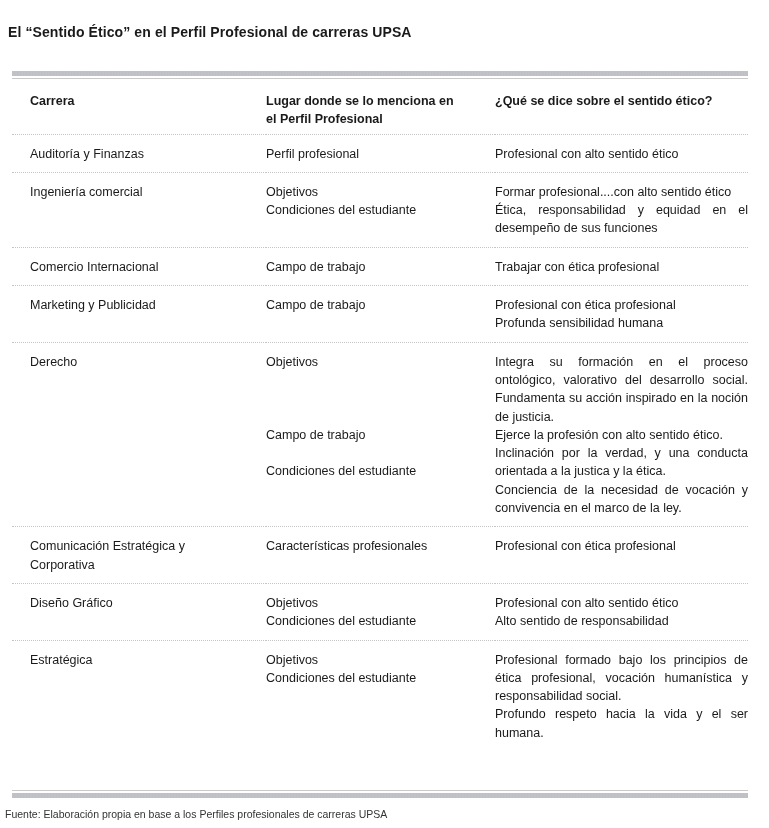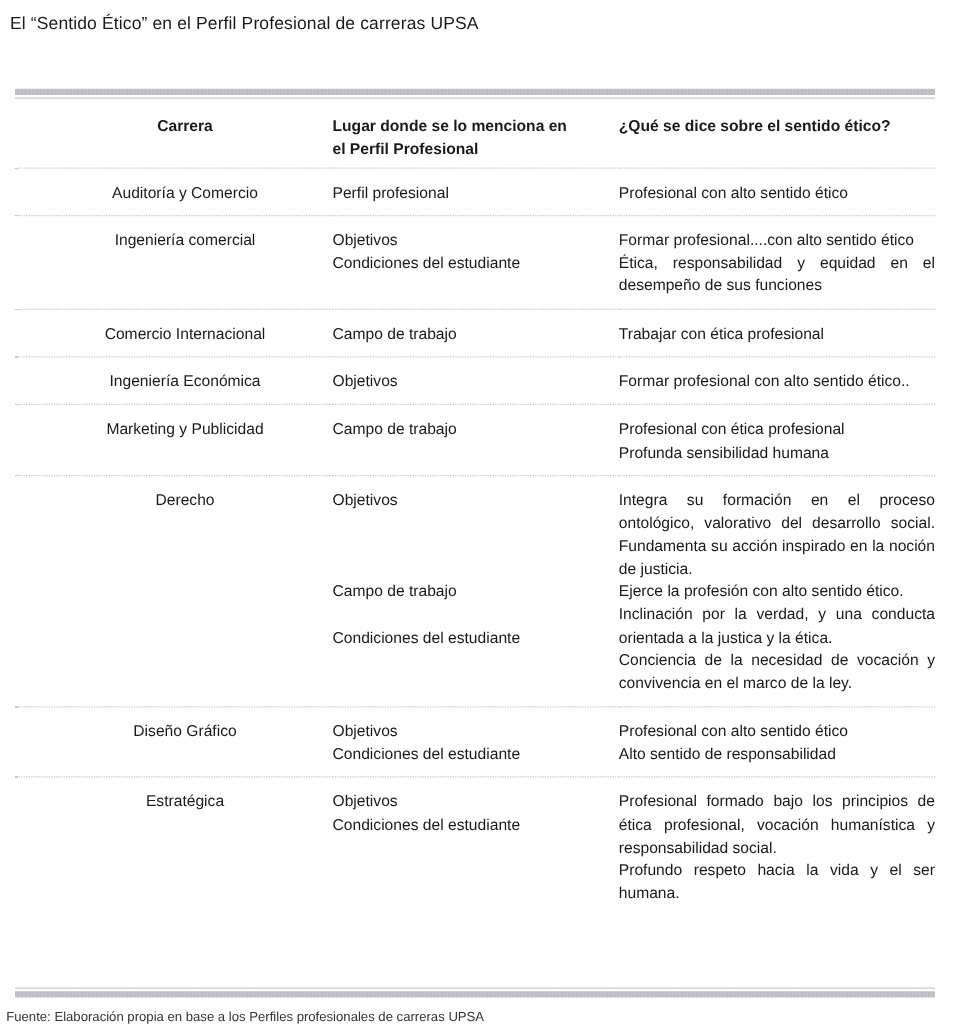--- a/index.html
+++ b/index.html
@@ -2,22 +2,22 @@
 <html><head>
   <meta charset="utf-8">
   <style>
     html, body { margin: 0; padding: 0; background: #ffffff; }
     body {
       width: 769px; height: 828px; position: relative; overflow: hidden;
       font-family: "Liberation Sans", "DejaVu Sans", sans-serif;
       color: #1a1a1a;
     }
     .title {
-      position: absolute; left: 8px; top: 10px;
-      font-size: 14px; font-weight: normal; letter-spacing: 0.1px;
+      position: absolute; left: 8px; top: 24px;
+      font-size: 14px; font-weight: bold; letter-spacing: 0.1px;
     }
     .table-wrap {
       position: absolute; left: 12px; top: 71px; width: 736px;
     }
     .thick {
       height: 5px;
       background: repeating-linear-gradient(90deg, #b8bcc2 0px, #c9c6cc 1px, #b6c0c4 2px, #c4bfc6 3px);
     }
     .thin {
       height: 1px; background: #c9c9c9;
@@ -33,21 +33,21 @@
     th {
       text-align: left; font-weight: bold; vertical-align: top;
       padding: 13px 0 5px 0; font-size: 12.5px;
       border-bottom: 1px dotted #c5c5c5;
     }
     td {
       vertical-align: top; padding: 10px 0 9px 0;
       border-bottom: 1px dotted #c5c5c5;
     }
     tr.last td { border-bottom: none; padding-bottom: 30px; }
-    th:first-child, td:first-child { padding-left: 18px; text-align: center; }
+    th:first-child, td:first-child { padding-left: 18px; }
     td.c3, th.c3 { padding-right: 0; margin-left: 20px; }
     td.c3 .ln { text-align: justify; text-align-last: left; }
     .ln { display: block; }
     .footer {
       position: absolute; left: 5px; top: 808px; font-size: 10.5px; color: #333; text-align: center;
     }
     .bottom-rule {
       position: absolute; left: 12px; top: 790px; width: 736px;
     }
   </style>
@@ -69,21 +69,21 @@
     <thead>
       <tr>
         <th>Carrera</th>
         <th style="padding-right:30px">Lugar donde se lo menciona en el Perfil Profesional</th>
         <th class="c3">¿Qué se dice sobre el sentido ético?</th>
       </tr>
     </thead>
     <tbody>
 
       <tr>
-        <td>Auditoría y Comercio</td>
+        <td>Auditoría y Finanzas</td>
         <td>
           <span class="ln">Perfil profesional</span>
         </td>
         <td class="c3">
           <span class="ln">Profesional con alto sentido ético</span>
         </td>
       </tr>
 
       <tr>
         <td>Ingeniería comercial</td>
@@ -100,29 +100,20 @@
       <tr>
         <td>Comercio Internacional</td>
         <td>
           <span class="ln">Campo de trabajo</span>
         </td>
         <td class="c3">
           <span class="ln">Trabajar con ética profesional</span>
         </td>
       </tr>
 
-      <tr>
-        <td>Ingeniería Económica</td>
-        <td>
-          <span class="ln">Objetivos</span>
-        </td>
-        <td class="c3">
-          <span class="ln">Formar profesional con alto sentido ético..</span>
-        </td>
-      </tr>
 
       <tr>
         <td>Marketing y Publicidad</td>
         <td>
           <span class="ln">Campo de trabajo</span>
         </td>
         <td class="c3">
           <span class="ln">Profesional con ética profesional</span>
           <span class="ln">Profunda sensibilidad humana</span>
         </td>
@@ -136,20 +127,29 @@
           <span class="ln">Condiciones del estudiante</span>
         </td>
         <td class="c3">
           <span class="ln">Integra su formación en el proceso ontológico, valorativo del desarrollo social. Fundamenta su acción inspirado en la noción de justicia.</span>
           <span class="ln">Ejerce la profesión con alto sentido ético.</span>
           <span class="ln">Inclinación por la verdad, y una conducta orientada a la justica y la ética.</span>
           <span class="ln">Conciencia de la necesidad de vocación y convivencia en el marco de la ley.</span>
         </td>
       </tr>
 
+      <tr>
+        <td style="padding-right:60px">Comunicación Estratégica y Corporativa</td>
+        <td>
+          <span class="ln">Características profesionales</span>
+        </td>
+        <td class="c3">
+          <span class="ln">Profesional con ética profesional</span>
+        </td>
+      </tr>
 
       <tr>
         <td>Diseño Gráfico</td>
         <td>
           <span class="ln">Objetivos</span>
           <span class="ln">Condiciones del estudiante</span>
         </td>
         <td class="c3">
           <span class="ln">Profesional con alto sentido ético</span>
           <span class="ln">Alto sentido de responsabilidad</span>

